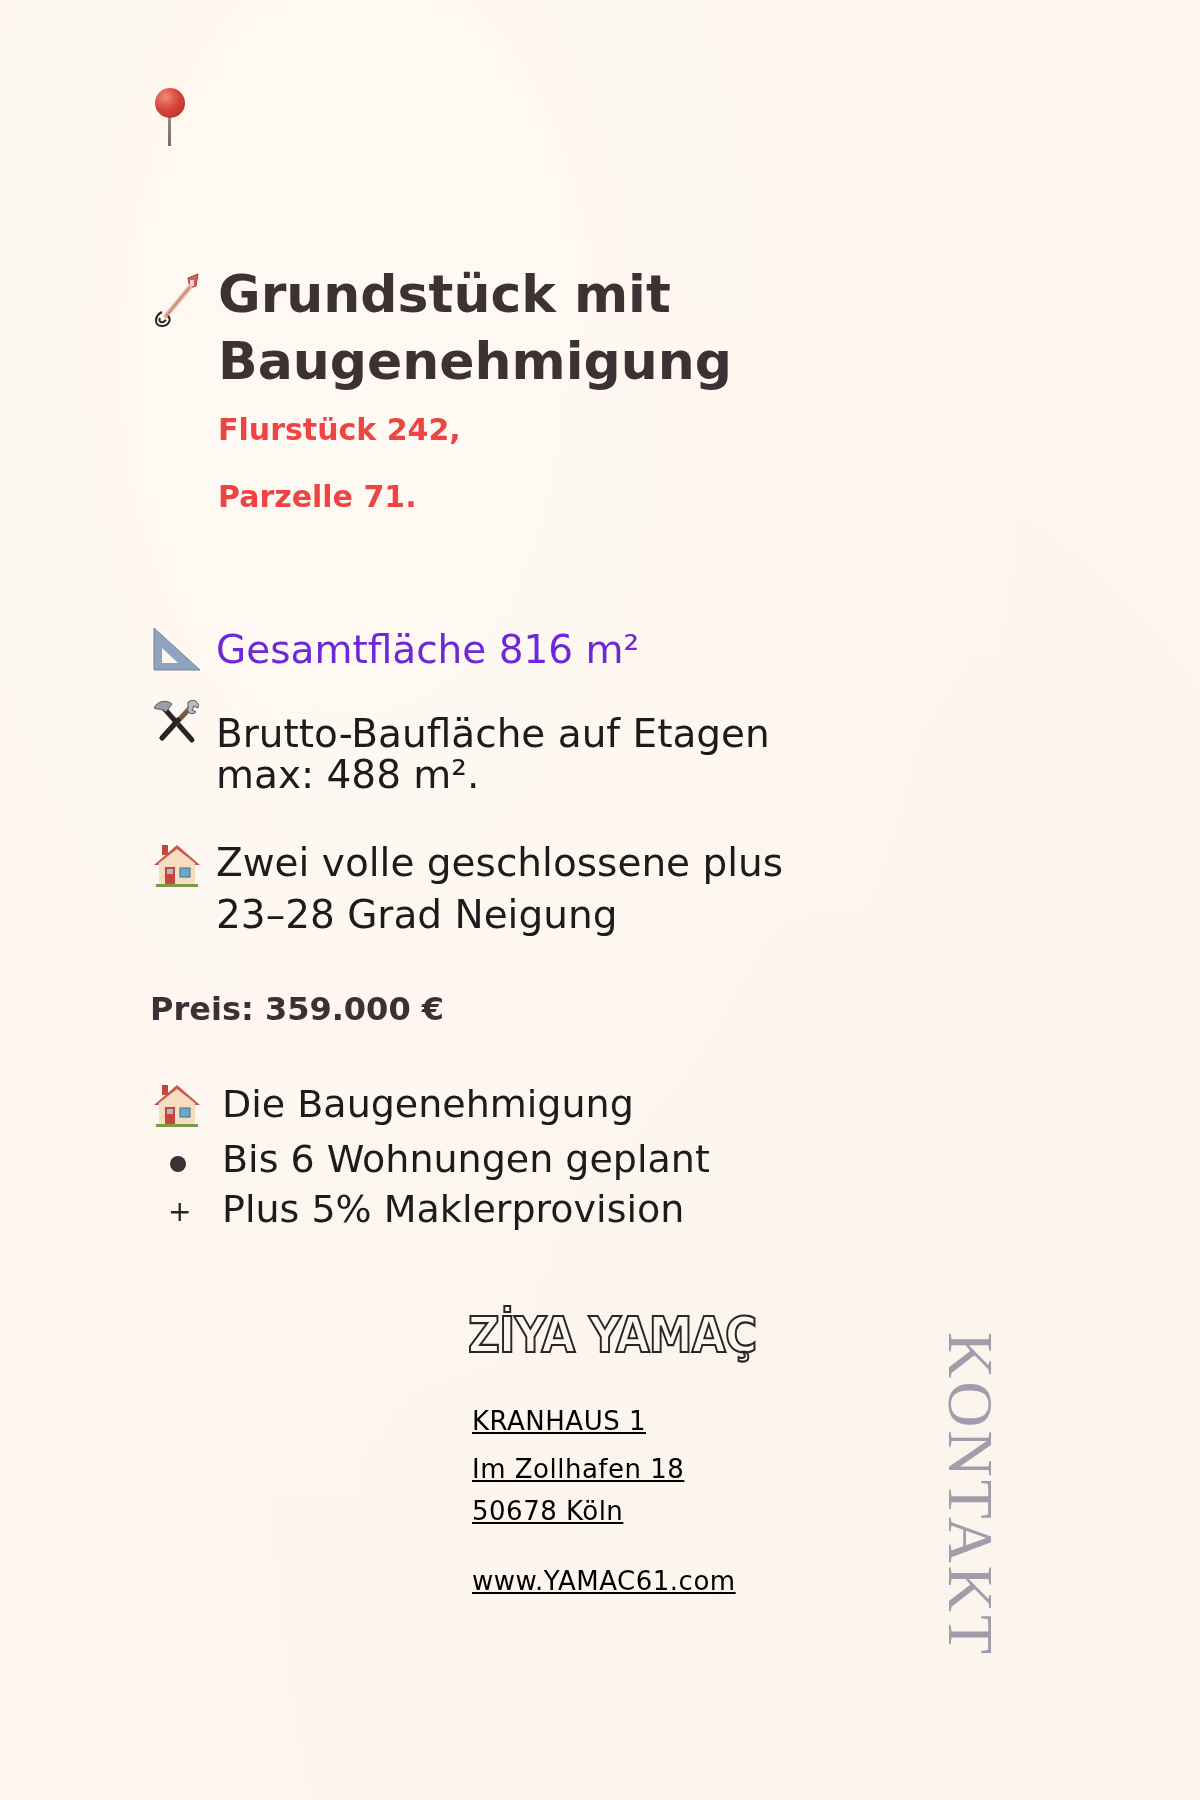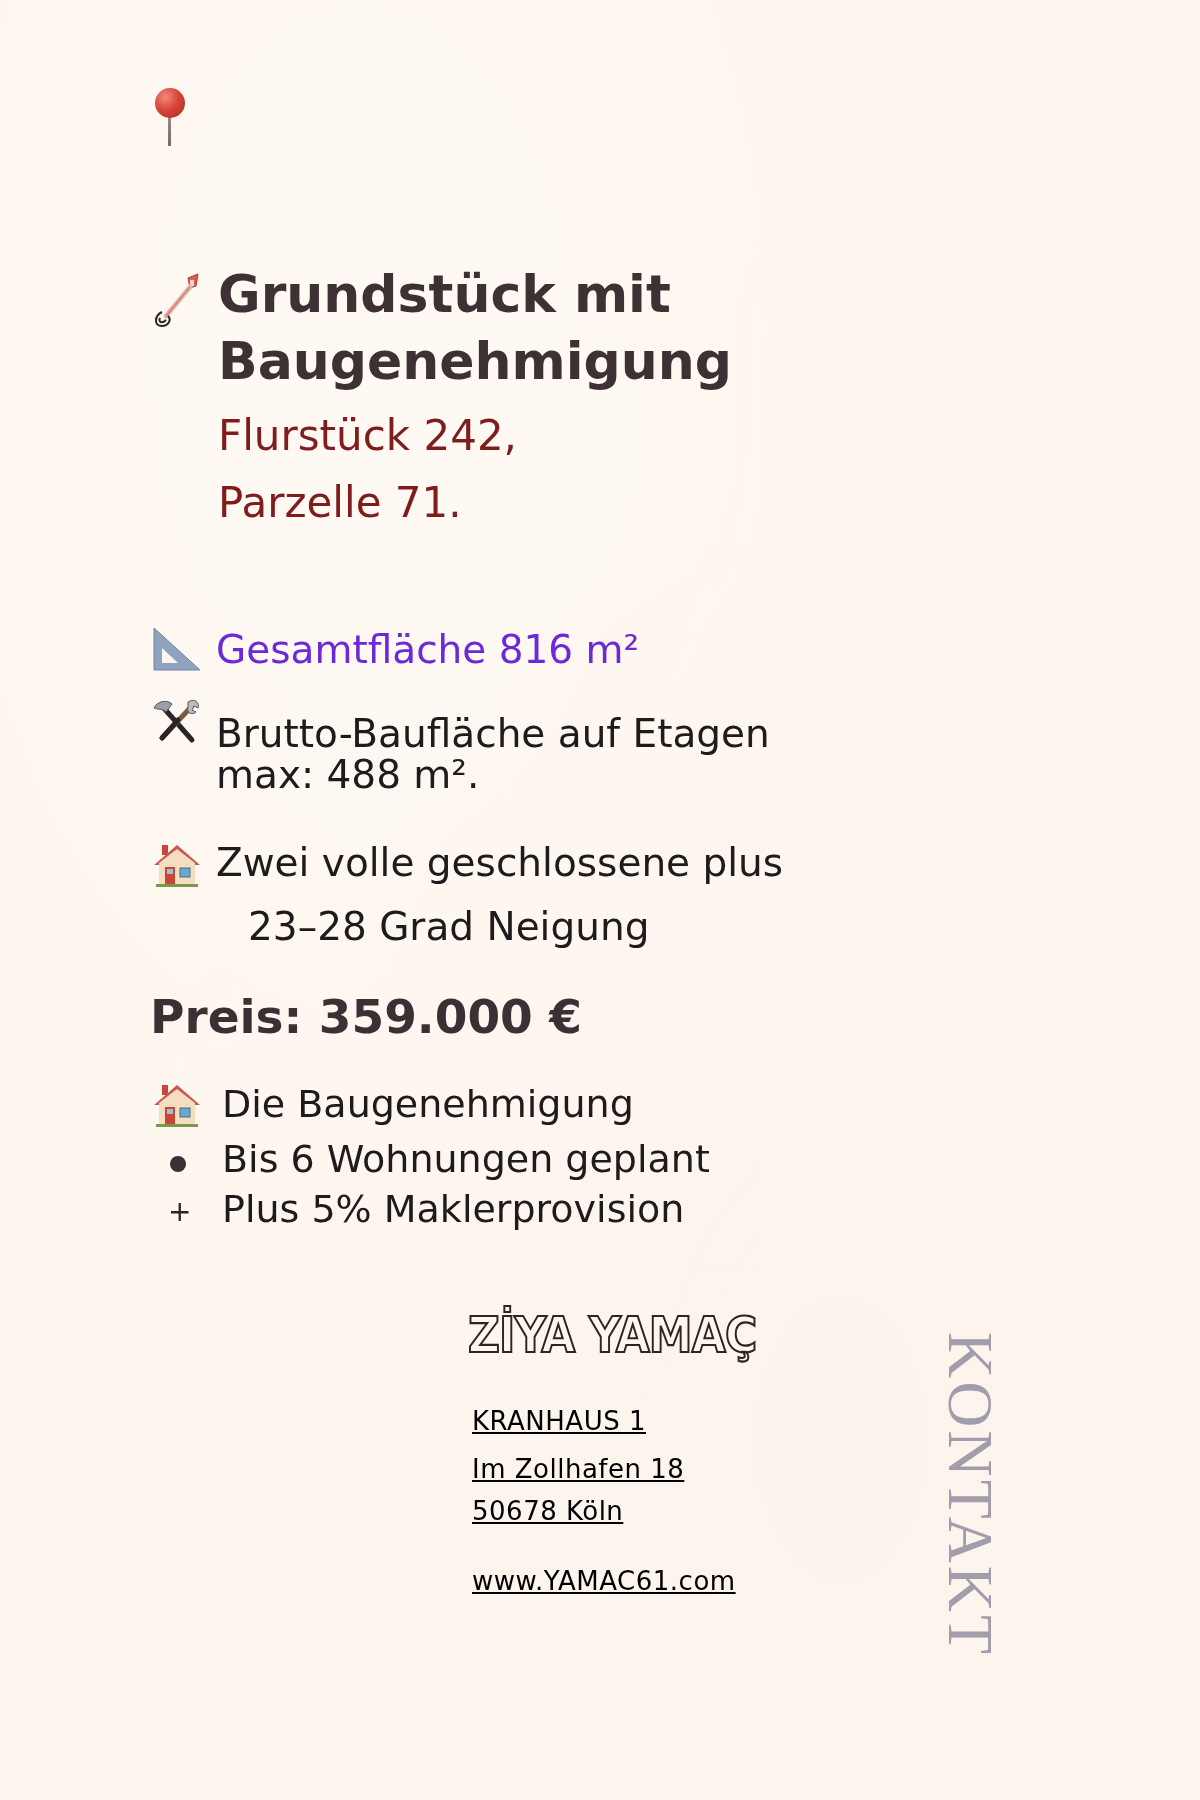--- a/index.html
+++ b/index.html
@@ -38,37 +38,37 @@
   #title-block { left: 152px; top: 262px; }
   .shovel { position: absolute; left: 0; top: 10px; width: 50px; height: 60px; }
   #title-line1, #title-line2 {
     position: absolute; left: 66px; white-space: nowrap;
     font-size: 52px; font-weight: bold; color: #3d3134; line-height: 1;
   }
   #title-line1 { top: 6px; }
   #title-line2 { top: 73px; }
   #sub-line1, #sub-line2 {
     position: absolute; left: 66px; white-space: nowrap;
-    font-size: 42px; color: #7f1d1d; line-height: 1;
+    font-size: 30px; color: #ef4444; line-height: 1; font-weight: bold;
   }
   #sub-line1 { top: 153px; }
   #sub-line2 { top: 220px; }
 
   
   .feat { position: absolute; left: 152px; }
   .feat .ico { position: absolute; left: 0; width: 50px; height: 46px; }
   .feat .txt {
     position: absolute; left: 64px; white-space: nowrap;
     font-size: 39px; line-height: 1; color: #1f1a1b;
   }
   #feat-area .txt { color: #6d28d9; }
 
   
   #price {
-    left: 150px; top: 993px; font-size: 47px; font-weight: bold;
+    left: 150px; top: 993px; font-size: 32px; font-weight: bold;
     color: #3b3033; line-height: 1; white-space: nowrap;
   }
 
   
   .li { position: absolute; left: 152px; }
   .li .marker { position: absolute; left: 0; }
   .li .txt {
     position: absolute; left: 70px; white-space: nowrap;
     font-size: 38px; line-height: 1; color: #1f1a1b;
   }
@@ -146,21 +146,21 @@
   <svg class="ico" viewBox="0 0 50 46">
     <rect x="10" y="2" width="6" height="10" fill="#c8453a"></rect>
     <polygon points="2,22 25,2 48,22" fill="#c65a4a"></polygon>
     <polygon points="7,20 25,6 43,20 43,42 7,42" fill="#f6dcc0"></polygon>
     <rect x="13" y="24" width="10" height="18" fill="#c8453a"></rect>
     <rect x="15" y="26" width="6" height="5" fill="#9fc0d6"></rect>
     <rect x="28" y="25" width="10" height="9" fill="#6ea7c9" stroke="#3e6f8f" stroke-width="1"></rect>
     <rect x="4" y="41" width="42" height="3" fill="#7a9a4a"></rect>
   </svg>
   <span class="txt" style="top:0px;">Zwei volle geschlossene plus</span>
-  <span class="txt" style="top:64px;margin-left:32px;">23–28 Grad Neigung</span>
+  <span class="txt" style="top:52px;">23–28 Grad Neigung</span>
 </div>
 
 <div id="price" class="abs">Preis: 359.000 €</div>
 
 <div class="li" style="top:1083px;">
   <svg class="marker ico" viewBox="0 0 50 46" style="width:50px;height:46px;">
     <rect x="10" y="2" width="6" height="10" fill="#c8453a"></rect>
     <polygon points="2,22 25,2 48,22" fill="#c65a4a"></polygon>
     <polygon points="7,20 25,6 43,20 43,42 7,42" fill="#f6dcc0"></polygon>
     <rect x="13" y="24" width="10" height="18" fill="#c8453a"></rect>

